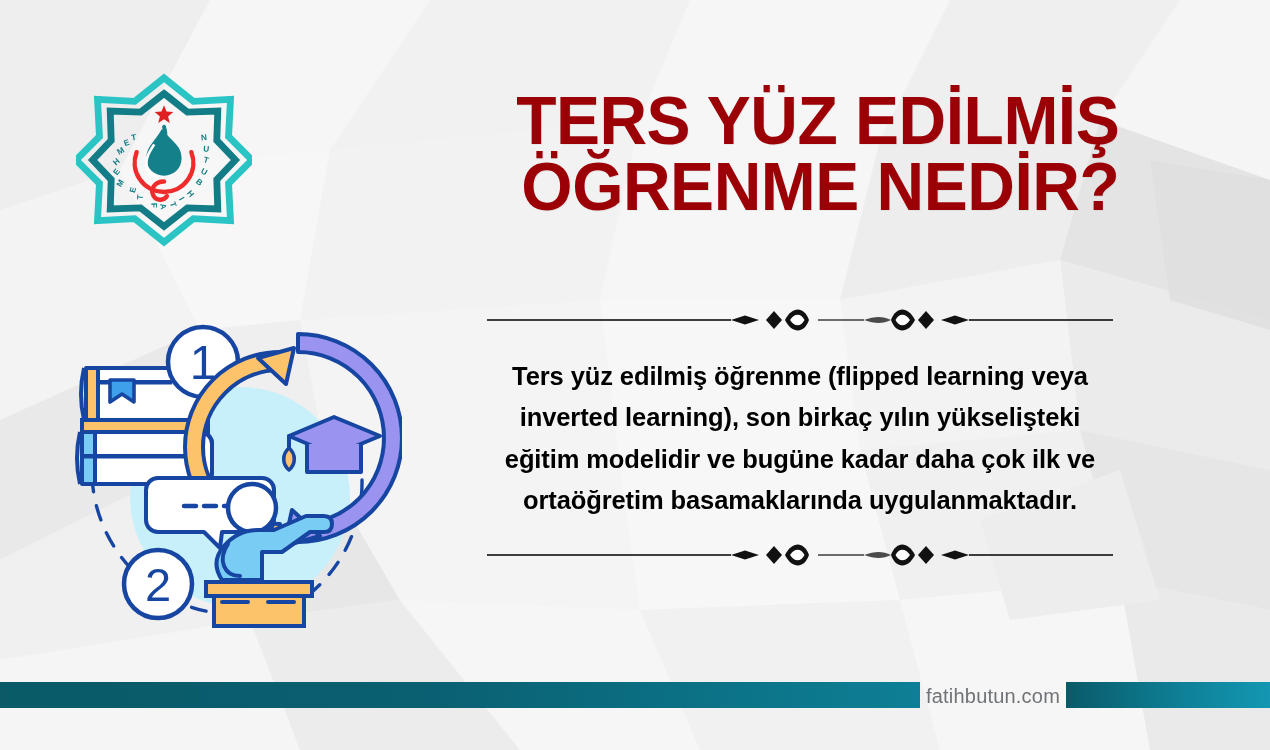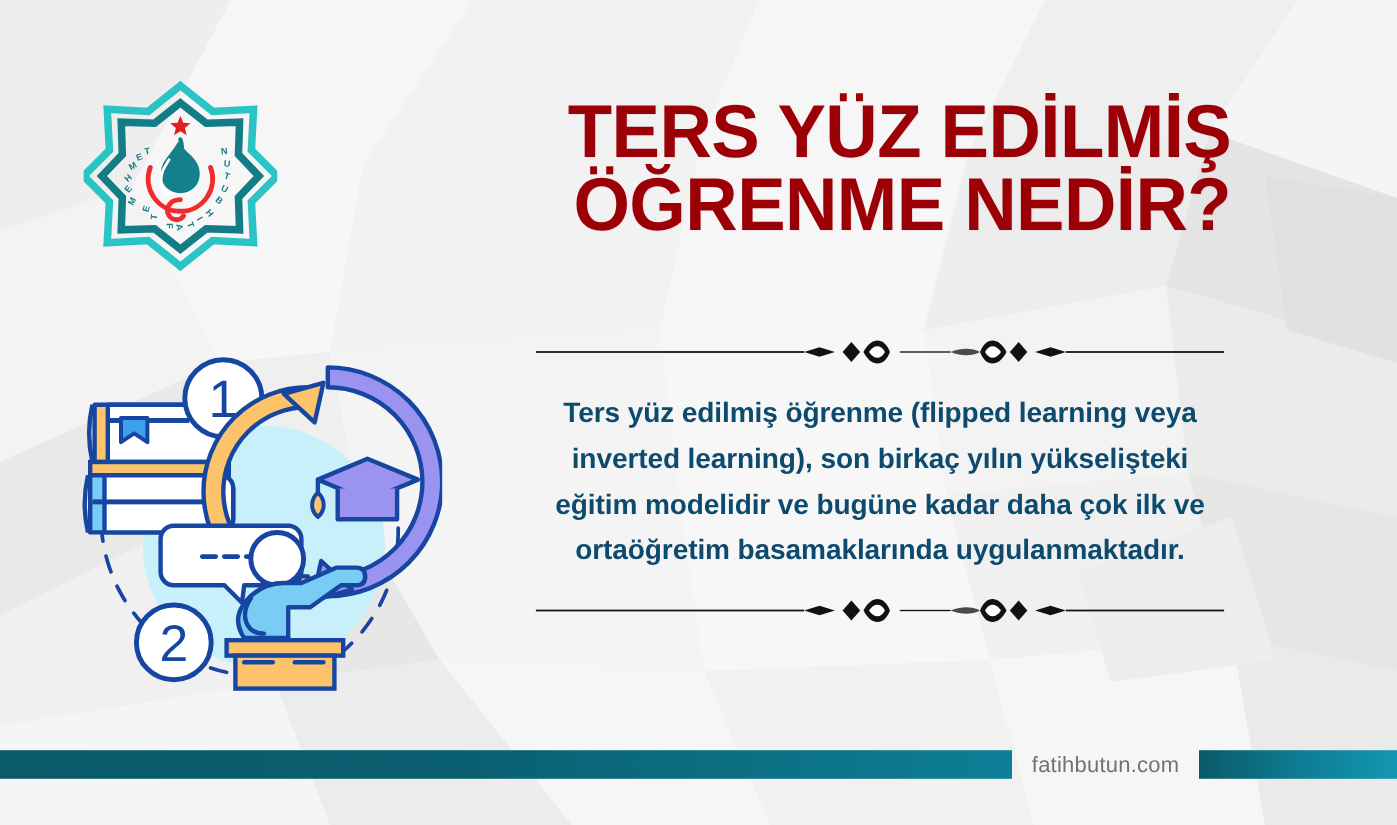--- a/index.html
+++ b/index.html
@@ -42,21 +42,21 @@
     position:absolute; left:487px; top:300px; width:626px; z-index:5;
   }
   .divider { width:100%; height:40px; position:relative; }
   .divider svg { display:block; width:100%; height:40px; }
 
   .body-text {
     font-family:"Liberation Sans", sans-serif;
     font-weight:bold;
     font-size:25.5px;
     line-height:1.62;
-    color:#0c4a6e;
+    color:#000000;
     text-align:center;
     padding:16px 6px 14px 6px;
     letter-spacing:-0.1px;
   }
 
   
   .illus { position:absolute; left:62px; top:312px; width:340px; height:320px; z-index:5; }
   .illus svg { width:100%; height:100%; display:block; }
 
   
@@ -64,21 +64,21 @@
   .footer-row {
     position:absolute; left:0; top:22px; width:100%; height:26px;
     display:flex; align-items:center;
   }
   .bar-left {
     height:26px; flex:0 0 920px;
     background:linear-gradient(90deg,#0a5a68 0%, #0a5f70 45%, #0d7f96 100%);
   }
   .site-name {
     flex:0 0 auto;
-    padding:0 18px;
+    padding:0 6px;
     font-family:"Liberation Sans", sans-serif;
     font-size:20px;
     color:#6f7276;
     letter-spacing:0.2px;
     white-space:nowrap;
     transform:translateY(1px);
   }
   .bar-right {
     height:26px; flex:1 1 auto;
     background:linear-gradient(90deg,#0a5a68 0%, #0e7f96 55%, #1397b2 100%);

